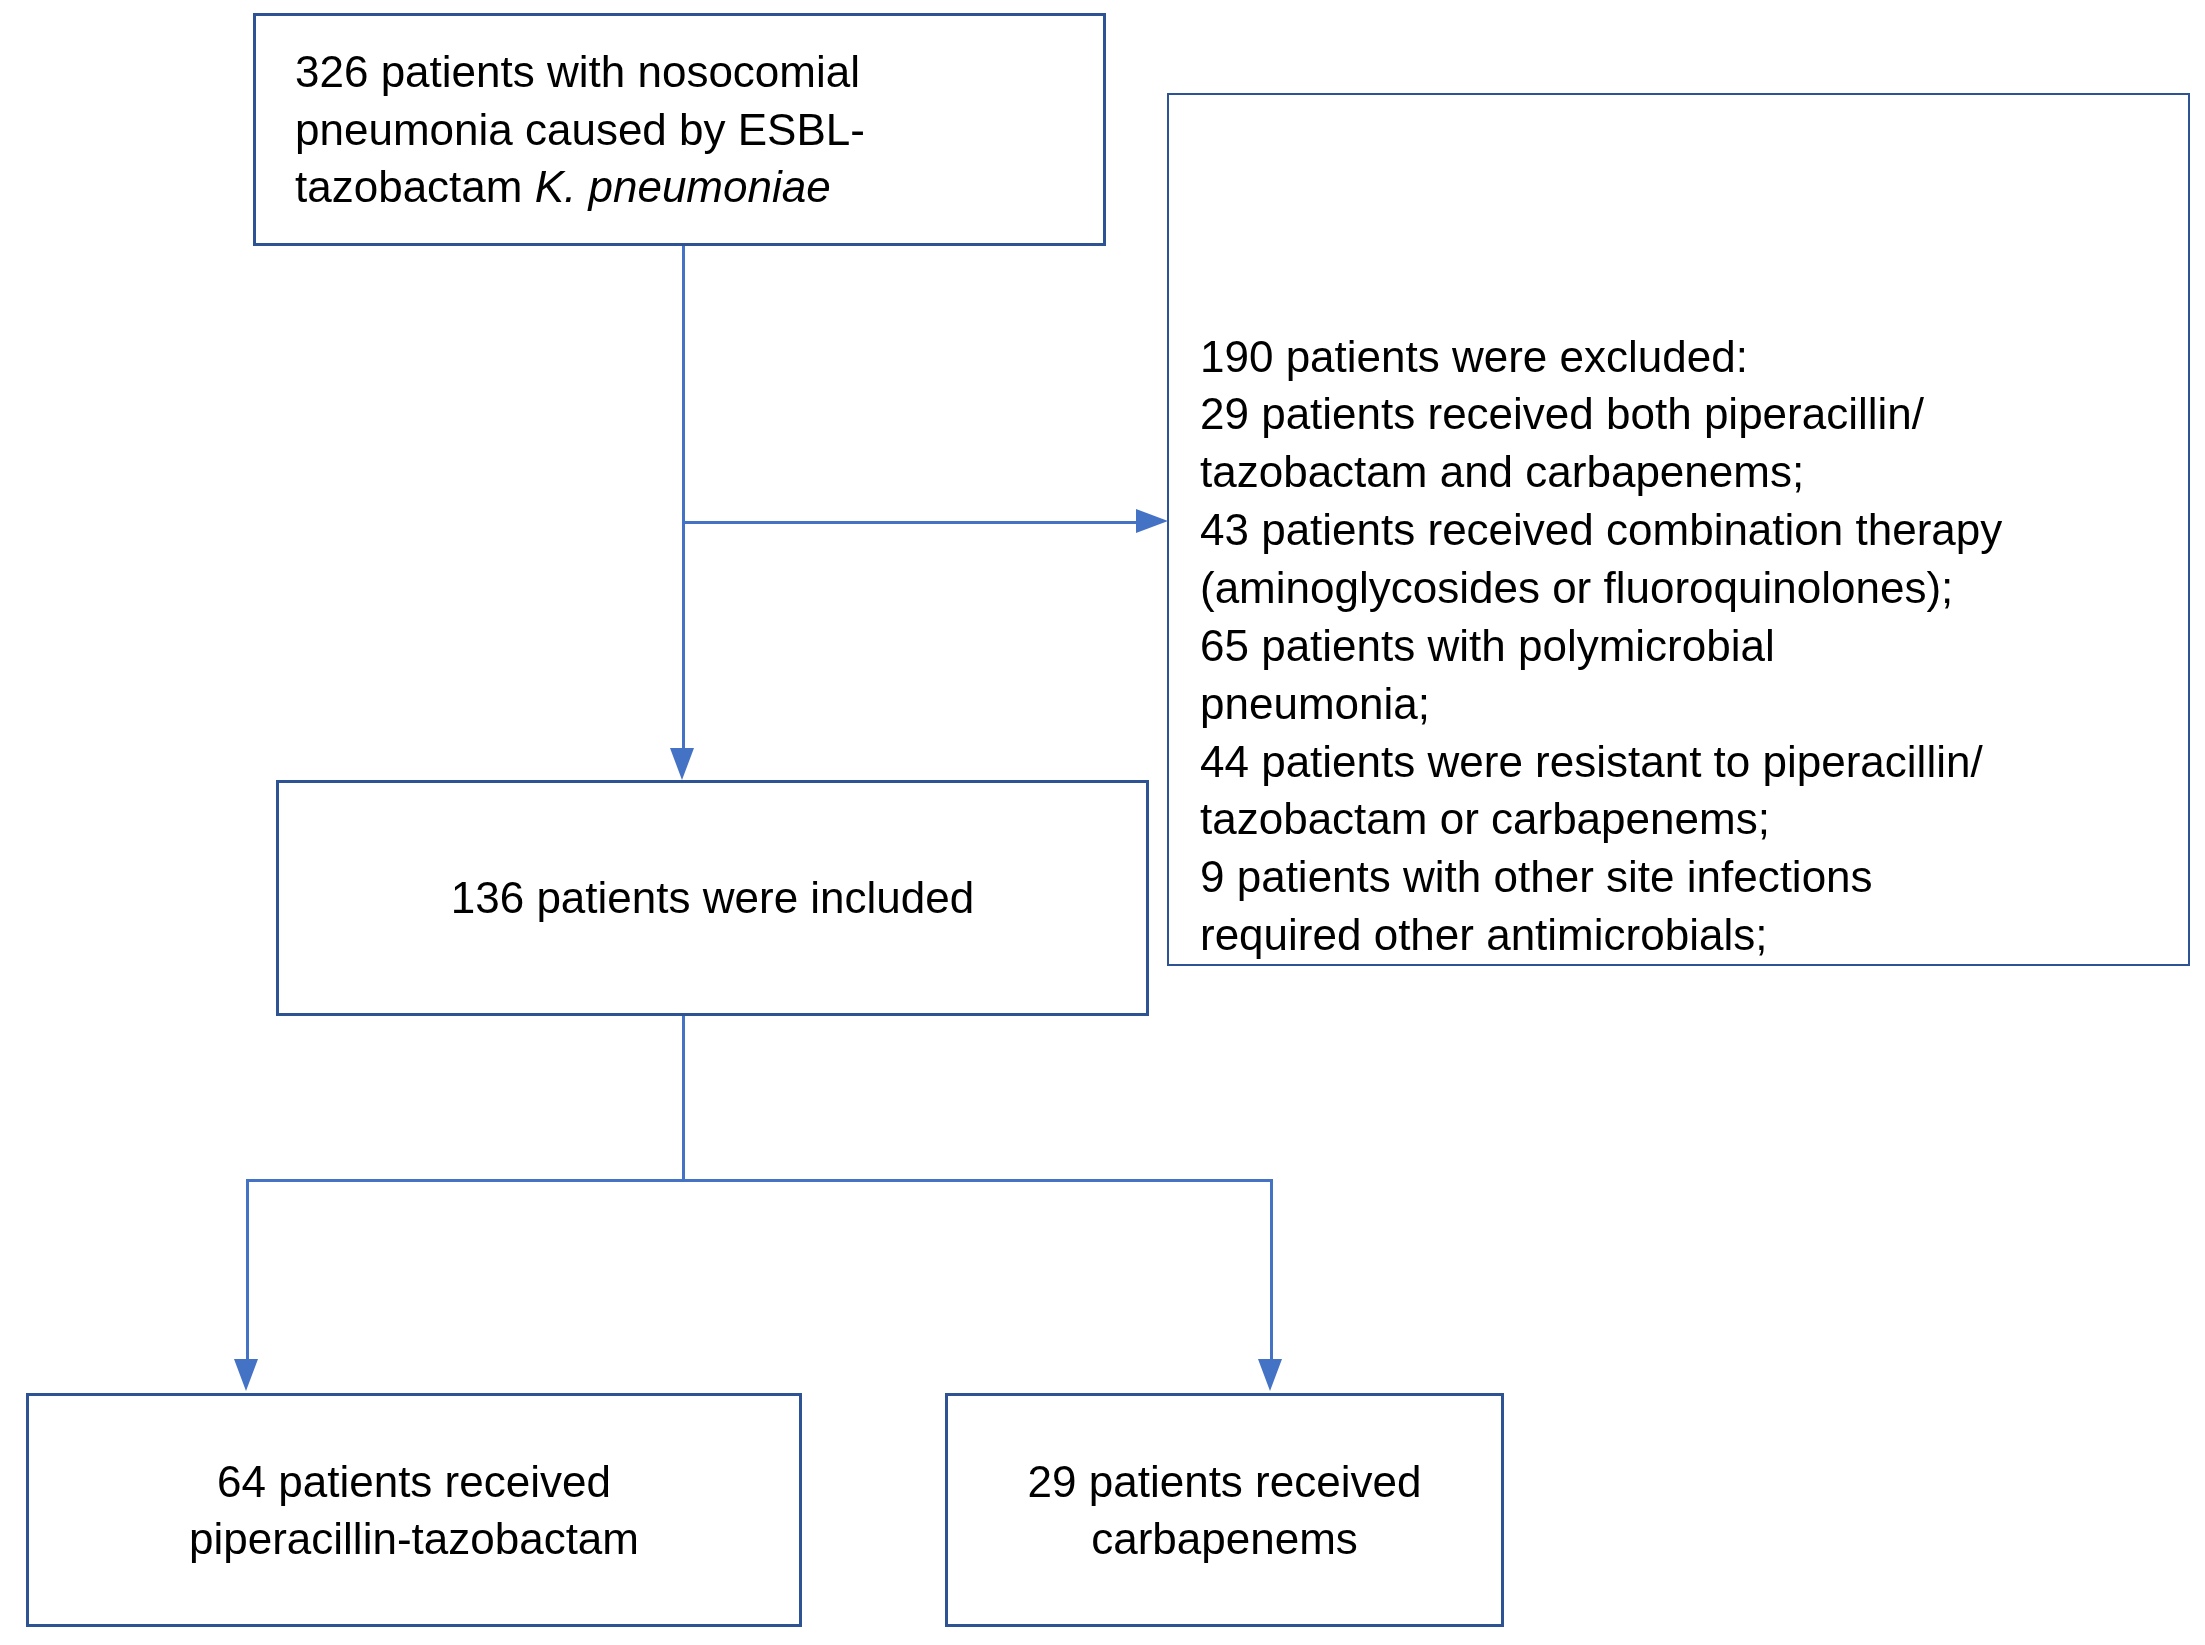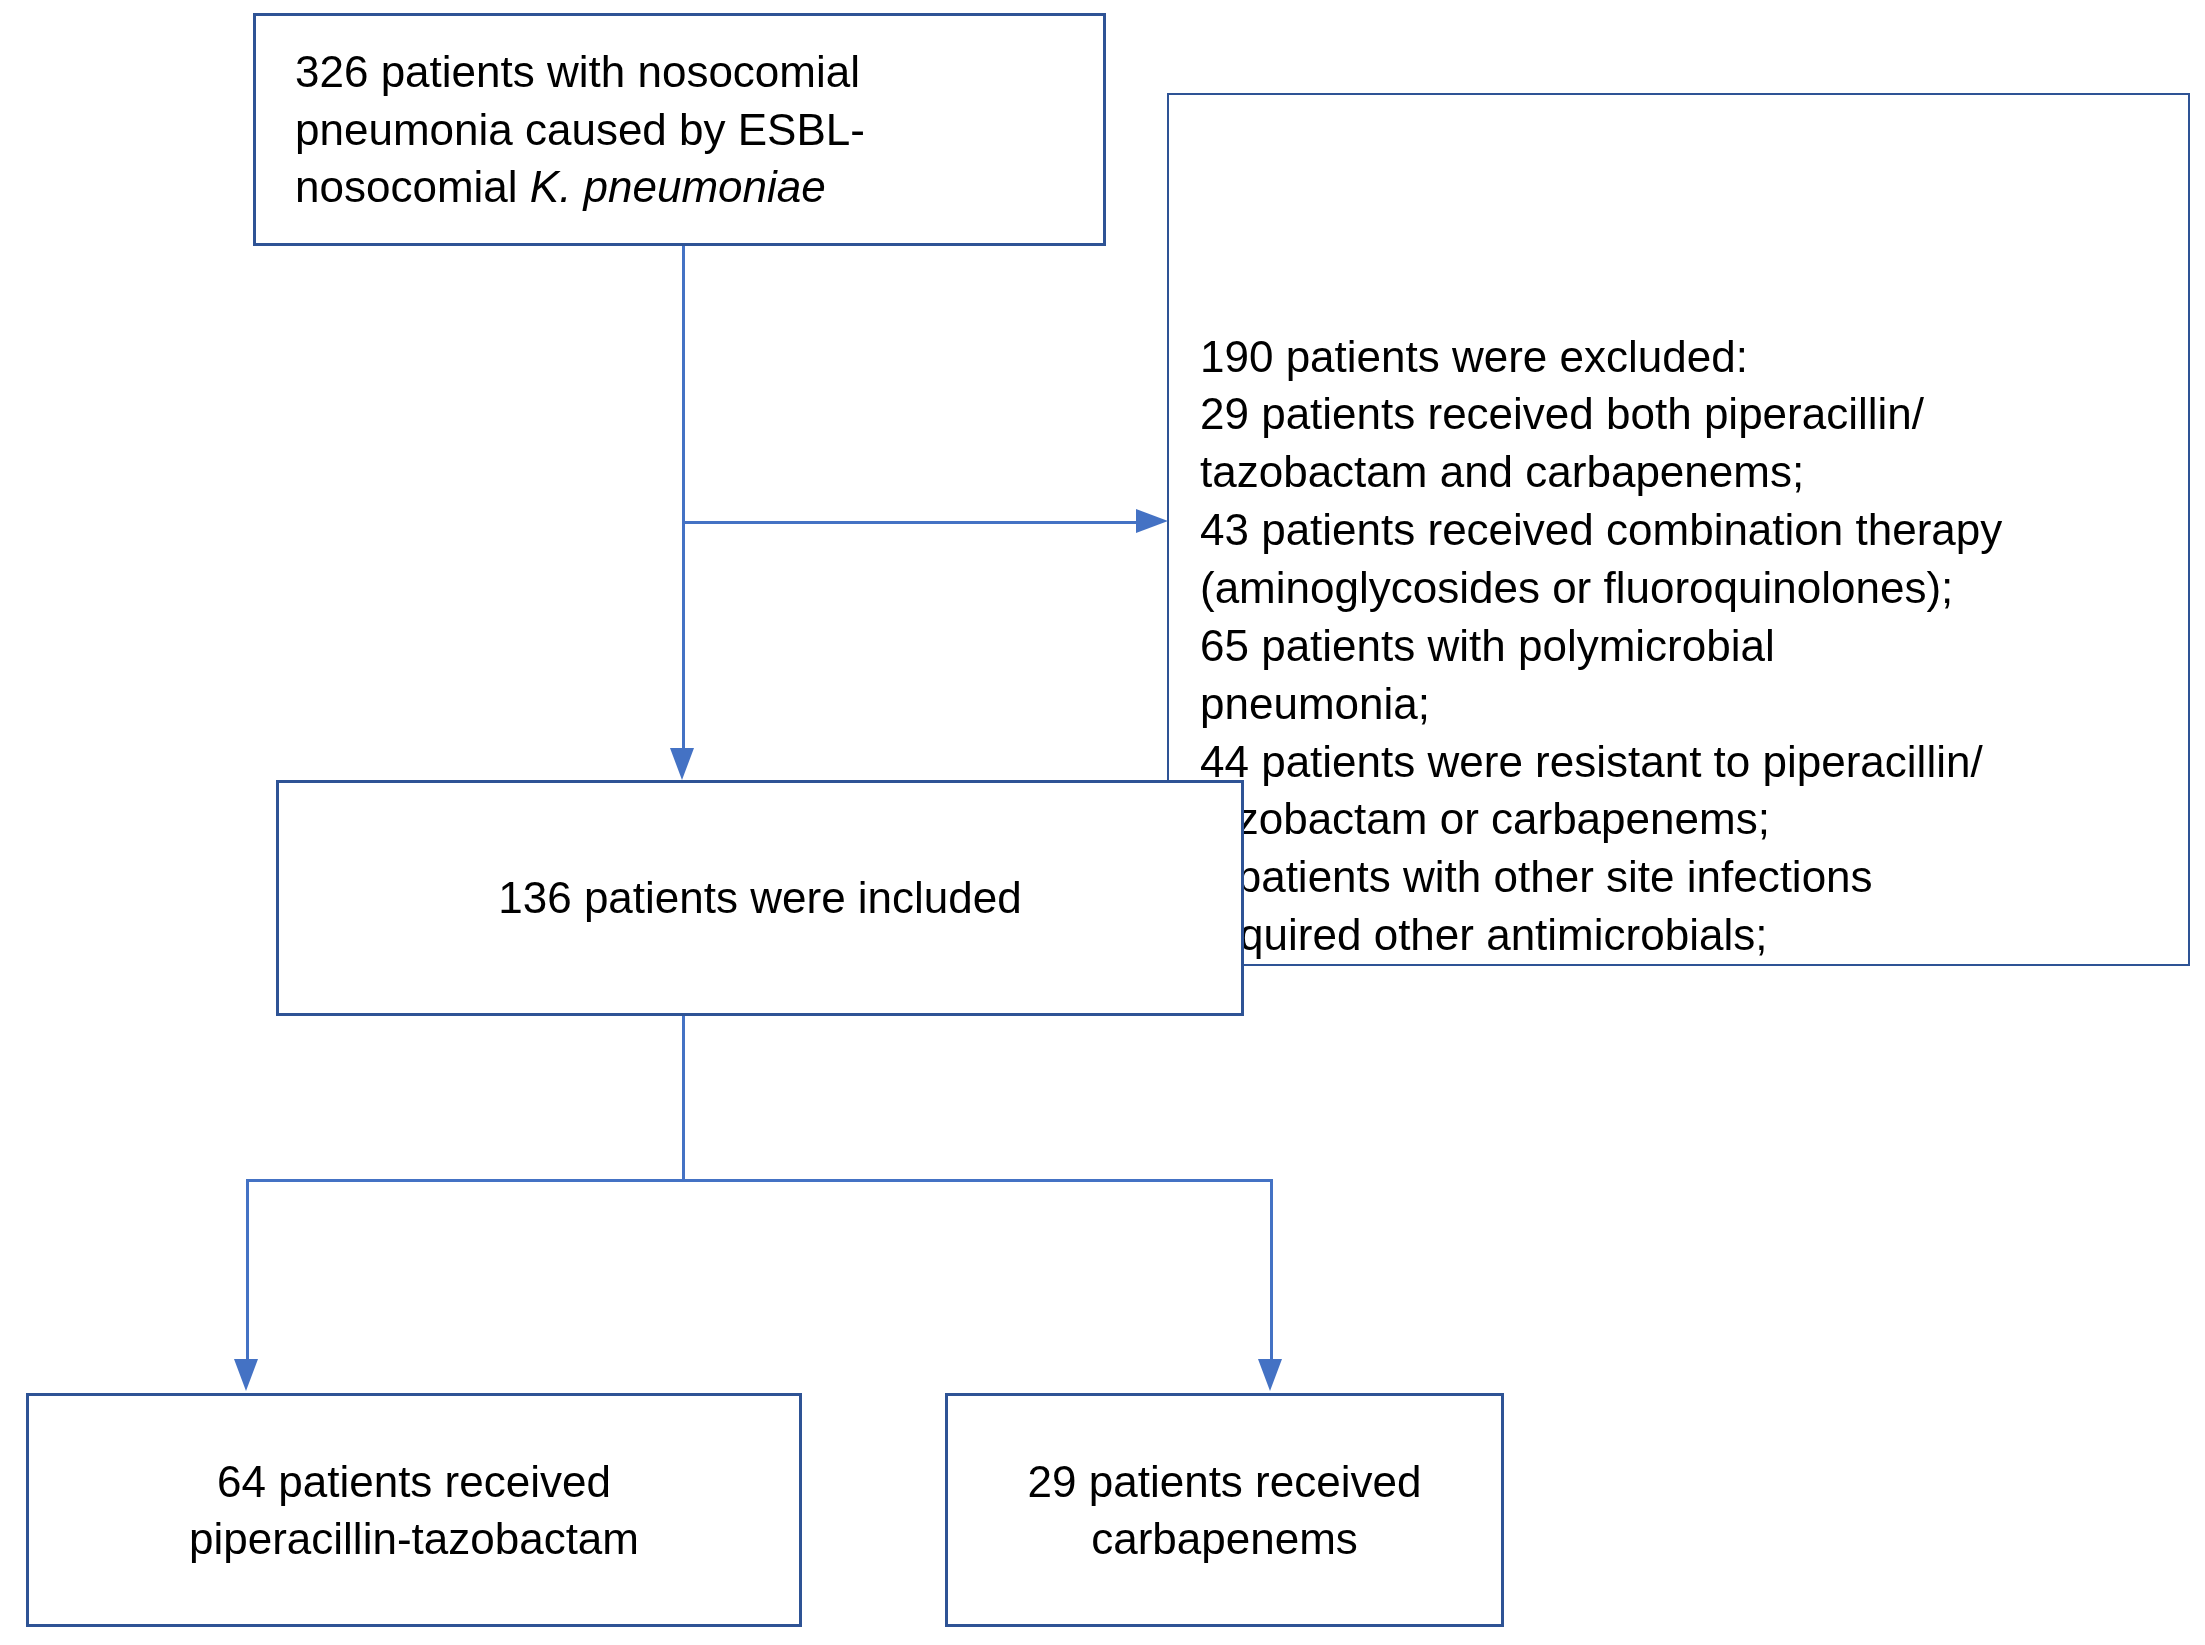--- a/index.html
+++ b/index.html
@@ -54,21 +54,21 @@
   #box-excluded .txt {
     text-align: left;
     padding: 45px 14px 0 31px;
     font-size: 44px;
     line-height: 1.315;
     width: 100%;
   }
   
   #box-included {
     left: 276px; top: 780px;
-    width: 968px; height: 236px;
+    width: 873px; height: 236px;
   }
   #box-included .txt { font-size: 44px; }
   
   #box-arm-ptz {
     left: 26px; top: 1393px;
     width: 776px; height: 234px;
   }
   
   #box-arm-carb {
     left: 945px; top: 1393px;
@@ -112,21 +112,21 @@
   #drop-right      { left: 1270px; top: 1179px; height: 181px; }
   #drop-right-head { left: 1258px; top: 1359px; }
   .italic { font-style: italic; }
 </style>
 </head>
 <body>
 
 <div id="canvas">
 
   <div class="node" id="box-source">
-    <div class="txt"><span>326 patients with nosocomial</span><br><span>pneumonia caused by ESBL-</span><br><span>nosocomial </span><span class="italic">K. pneumoniae</span></div>
+    <div class="txt"><span>326 patients with nosocomial</span><br><span>pneumonia caused by ESBL-</span><br><span>tazobactam </span><span class="italic">K. pneumoniae</span></div>
   </div>
 
   <div class="node" id="box-excluded">
     <div class="txt">190 patients were excluded:
 29 patients received both piperacillin/
 tazobactam and carbapenems;
 43 patients received combination therapy
 (aminoglycosides or fluoroquinolones);
 65 patients with polymicrobial
 pneumonia;

